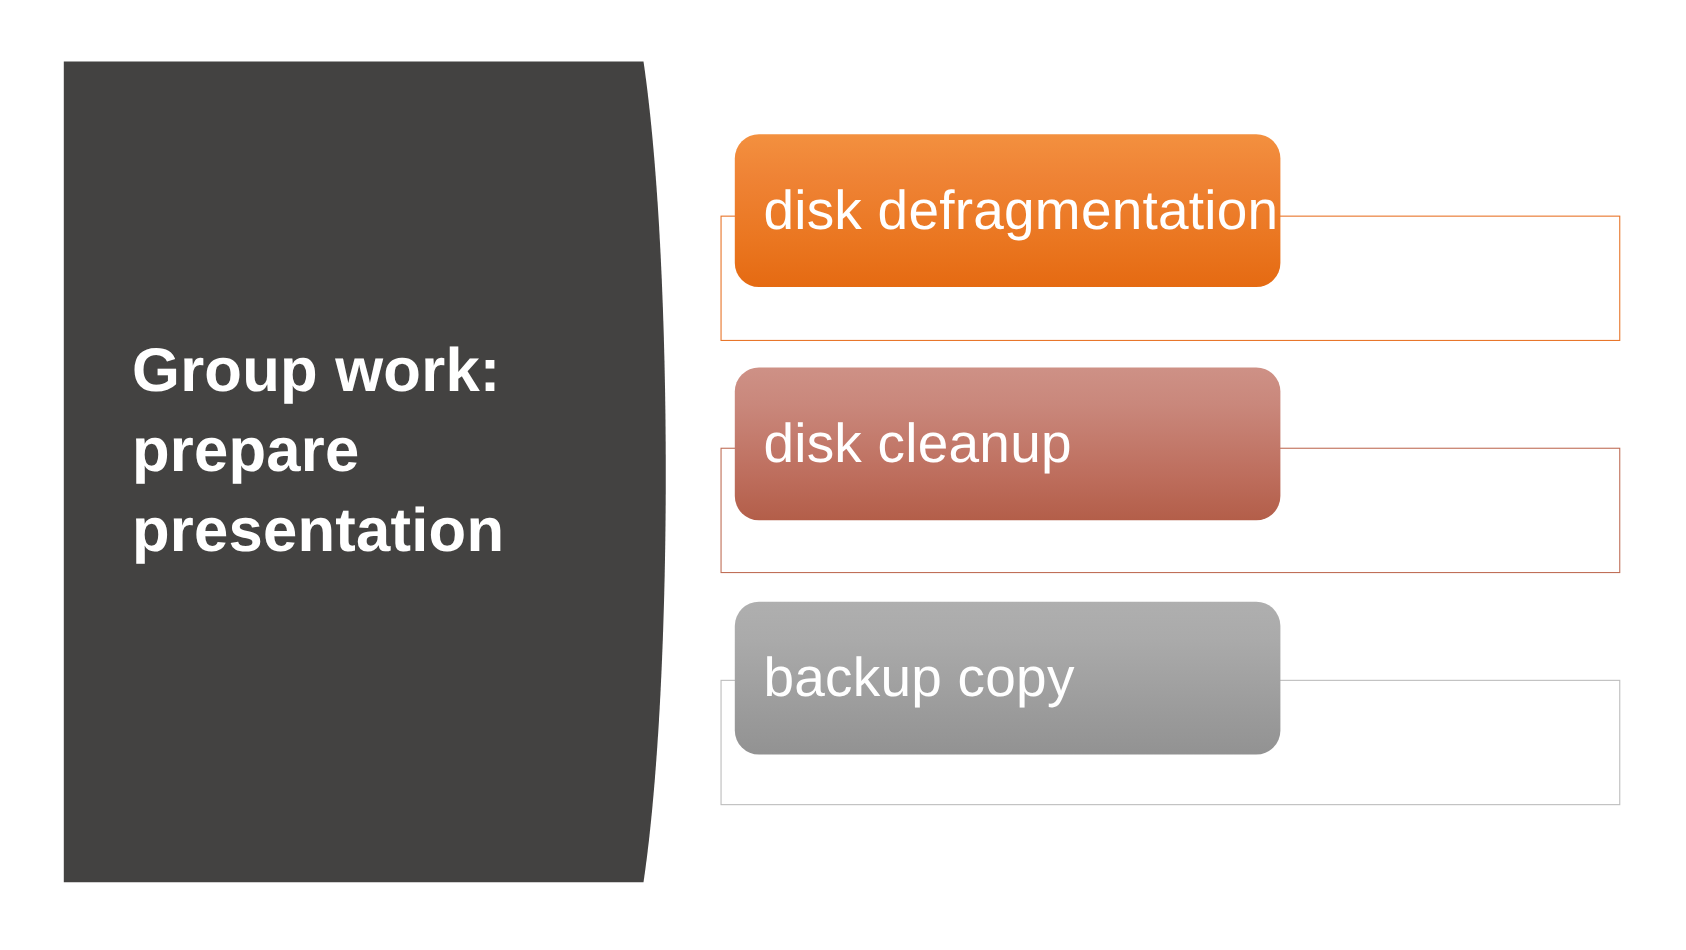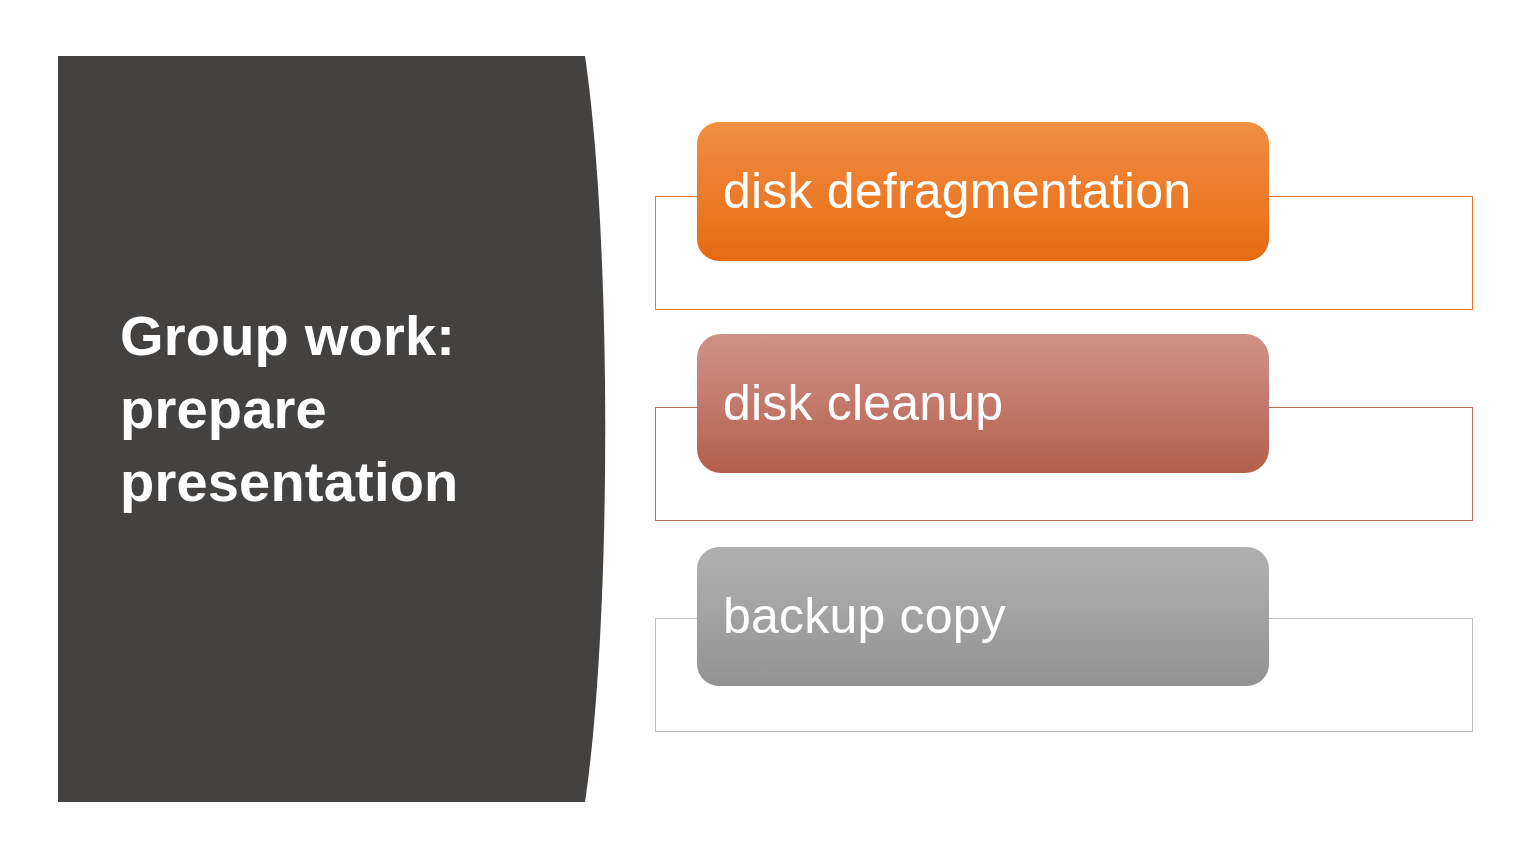--- a/index.html
+++ b/index.html
@@ -73,43 +73,42 @@
     border: 1.6px solid #E8762B;
     box-sizing: border-box;
     background: transparent;
   }
   .block-outline.salmon { border-color: #C06F58; }
   .block-outline.grey   { border-color: #BDBDBD; }
 
   
   .block-chip {
     position: absolute;
-    left: 697px;
-    width: 572px;
+    left: 668px;
+    width: 496px;
     height: 139px;
     border-radius: 22px;
     box-sizing: border-box;
     display: flex;
     align-items: center;
     padding-left: 26px;
     color: #ffffff;
     font-family: "Liberation Sans", sans-serif;
     font-size: 50px;
     font-weight: 400;
     line-height: 1.1;
     letter-spacing: 0.2px;
     overflow: hidden;
   }
 
   .chip-orange {
     background: linear-gradient(180deg, #F3903F 0%, #EF8335 28%, #EA7620 70%, #E56A12 100%);
   }
   .chip-salmon {
     background: linear-gradient(180deg, #CE9186 0%, #C9877B 25%, #BD6D5C 72%, #B35E49 100%);
-    border-radius: 24px;
   }
   .chip-grey {
     background: linear-gradient(180deg, #AFAFAF 0%, #AAAAAA 25%, #9B9B9B 72%, #929292 100%);
     align-items: center;
   }
 
   
   .row-1 .block-outline { top: 196px; }
   .row-1 .block-chip    { top: 122px; }
 

